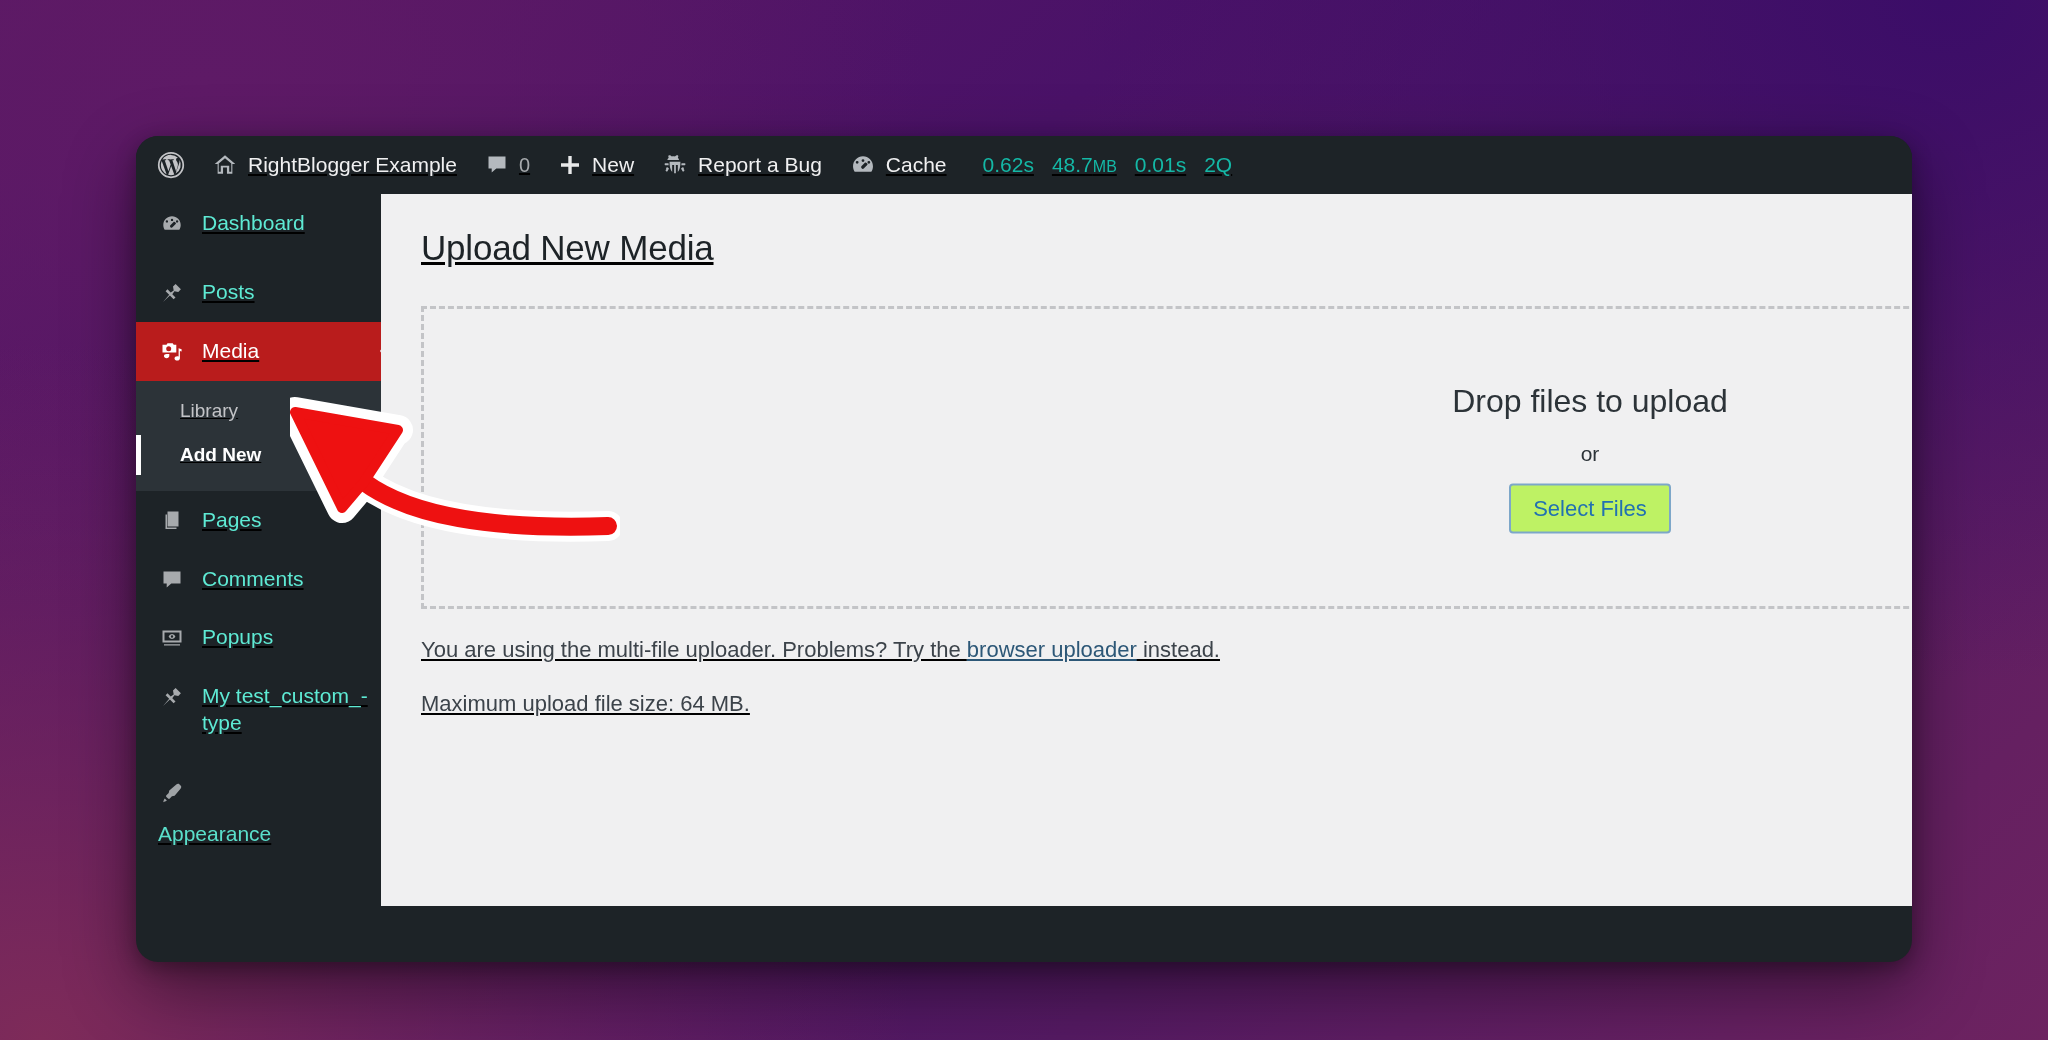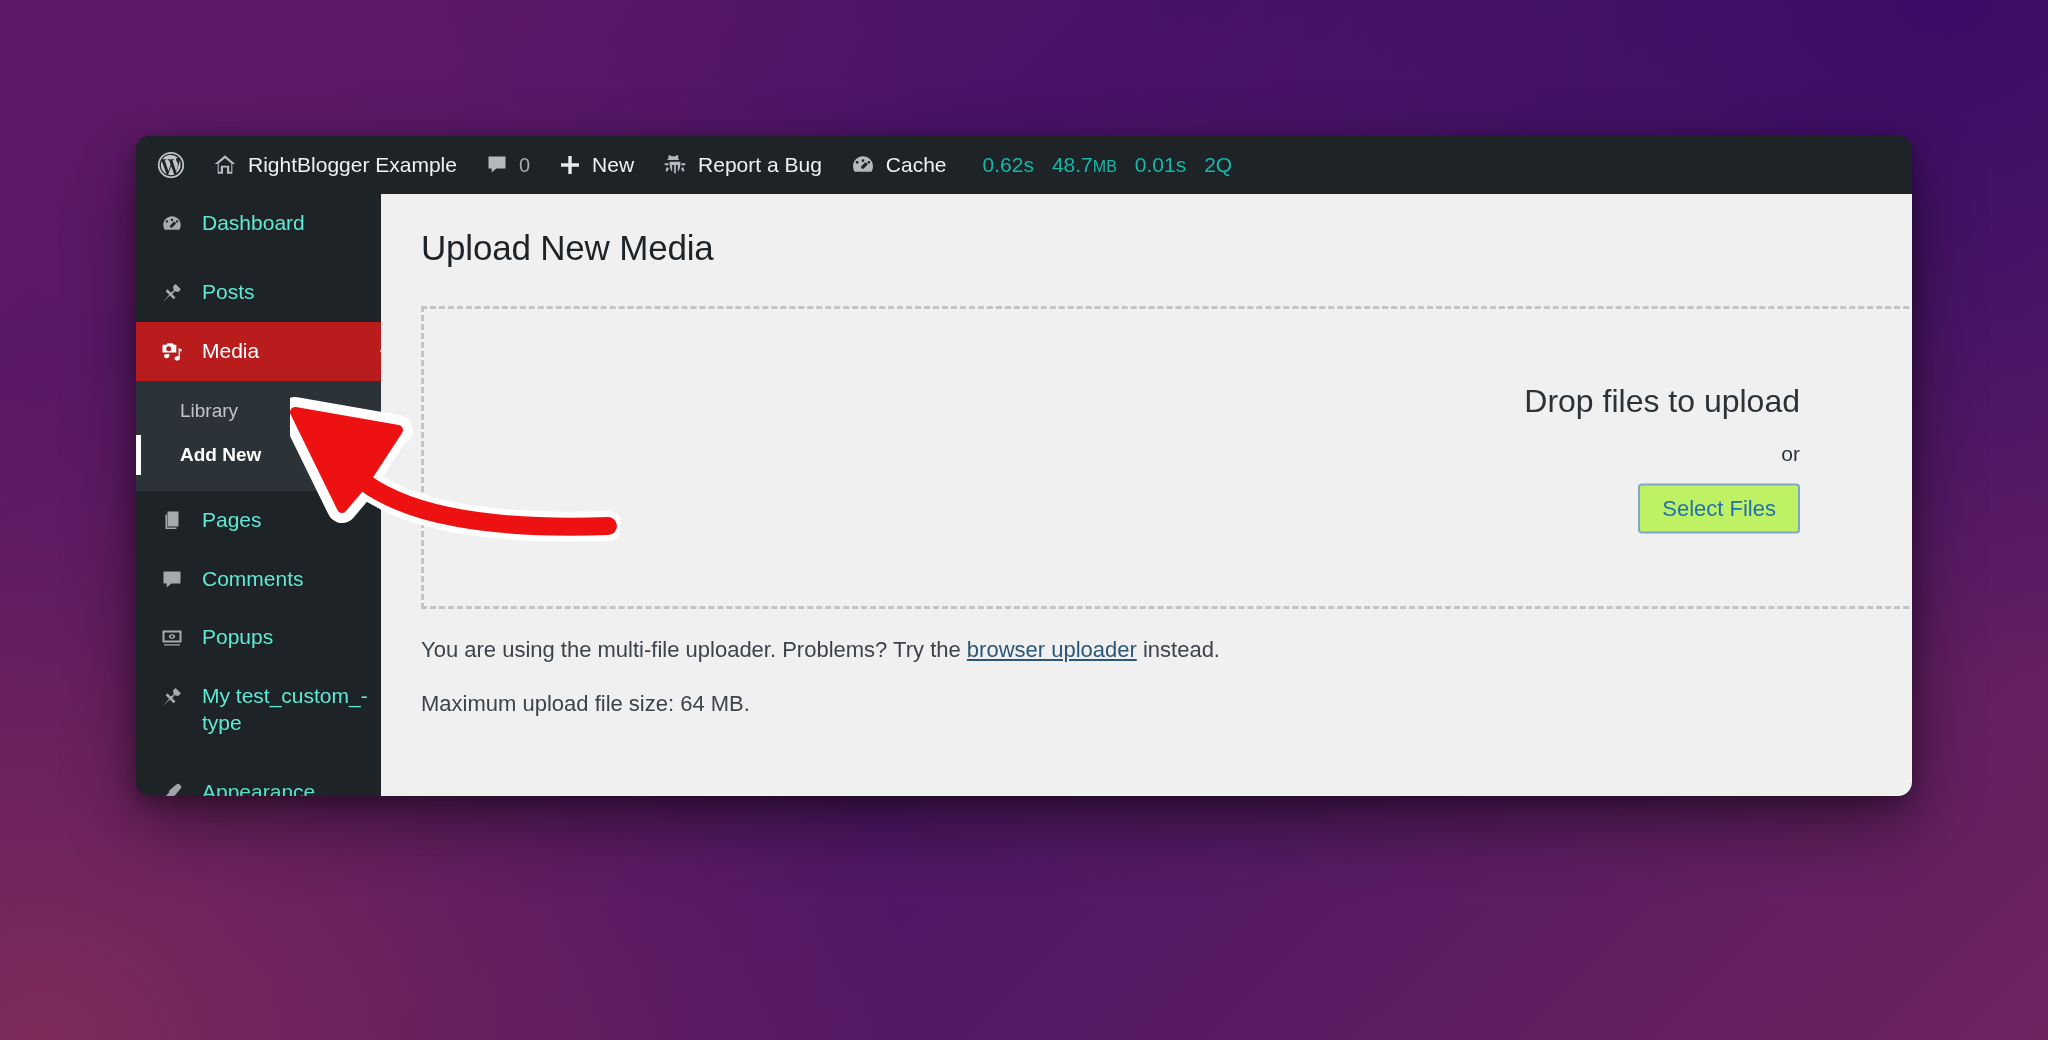--- a/index.html
+++ b/index.html
@@ -19,25 +19,26 @@
       linear-gradient(135deg, #5b1964 0%, #4a1268 38%, #551a63 68%, #6d2360 100%);
     position: relative;
   }
 
   
   .window {
     position: absolute;
     left: 136px;
     top: 136px;
     width: 1776px;
-    height: 660px;
-    border-radius: 14px;
+    height: 826px;
+    border-radius: 22px;
     overflow: hidden;
     box-shadow: 0 26px 70px rgba(0,0,0,.45), 0 6px 20px rgba(0,0,0,.3);
     background: #1d2327;
+    text-decoration: underline;
   }
 
   
   .adminbar {
     height: 58px;
     background: #1d2327;
     display: flex;
     align-items: center;
     padding-left: 6px;
     color: #f0f0f1;
@@ -130,21 +131,21 @@
   .submenu-item.current::before {
     content: "";
     position: absolute;
     left: 0;
     top: 2px;
     bottom: 2px;
     width: 5px;
     background: #fff;
   }
   .menu-sep { height: 10px; }
-  .menu-item.cutoff { opacity: .95; }
+  .menu-item.cutoff { opacity: .95; flex-direction: column; }
 
   
   .content {
     flex: 1;
     background: #f0f0f1;
     padding: 34px 0 0 40px;
     overflow: hidden;
     position: relative;
   }
   .page-title {
@@ -159,21 +160,21 @@
     border-right: none;
     height: 303px;
     position: relative;
     margin-right: -60px;
   }
   .dz-inner {
     position: absolute;
     right: 172px;
     top: 50%;
     transform: translateY(-50%);
-    text-align: right;
+    text-align: center;
     width: 420px;
   }
   .dz-head {
     font-size: 32px;
     color: #2c3338;
     font-weight: 400;
     margin-bottom: 22px;
   }
   .dz-or {
     font-size: 21px;

